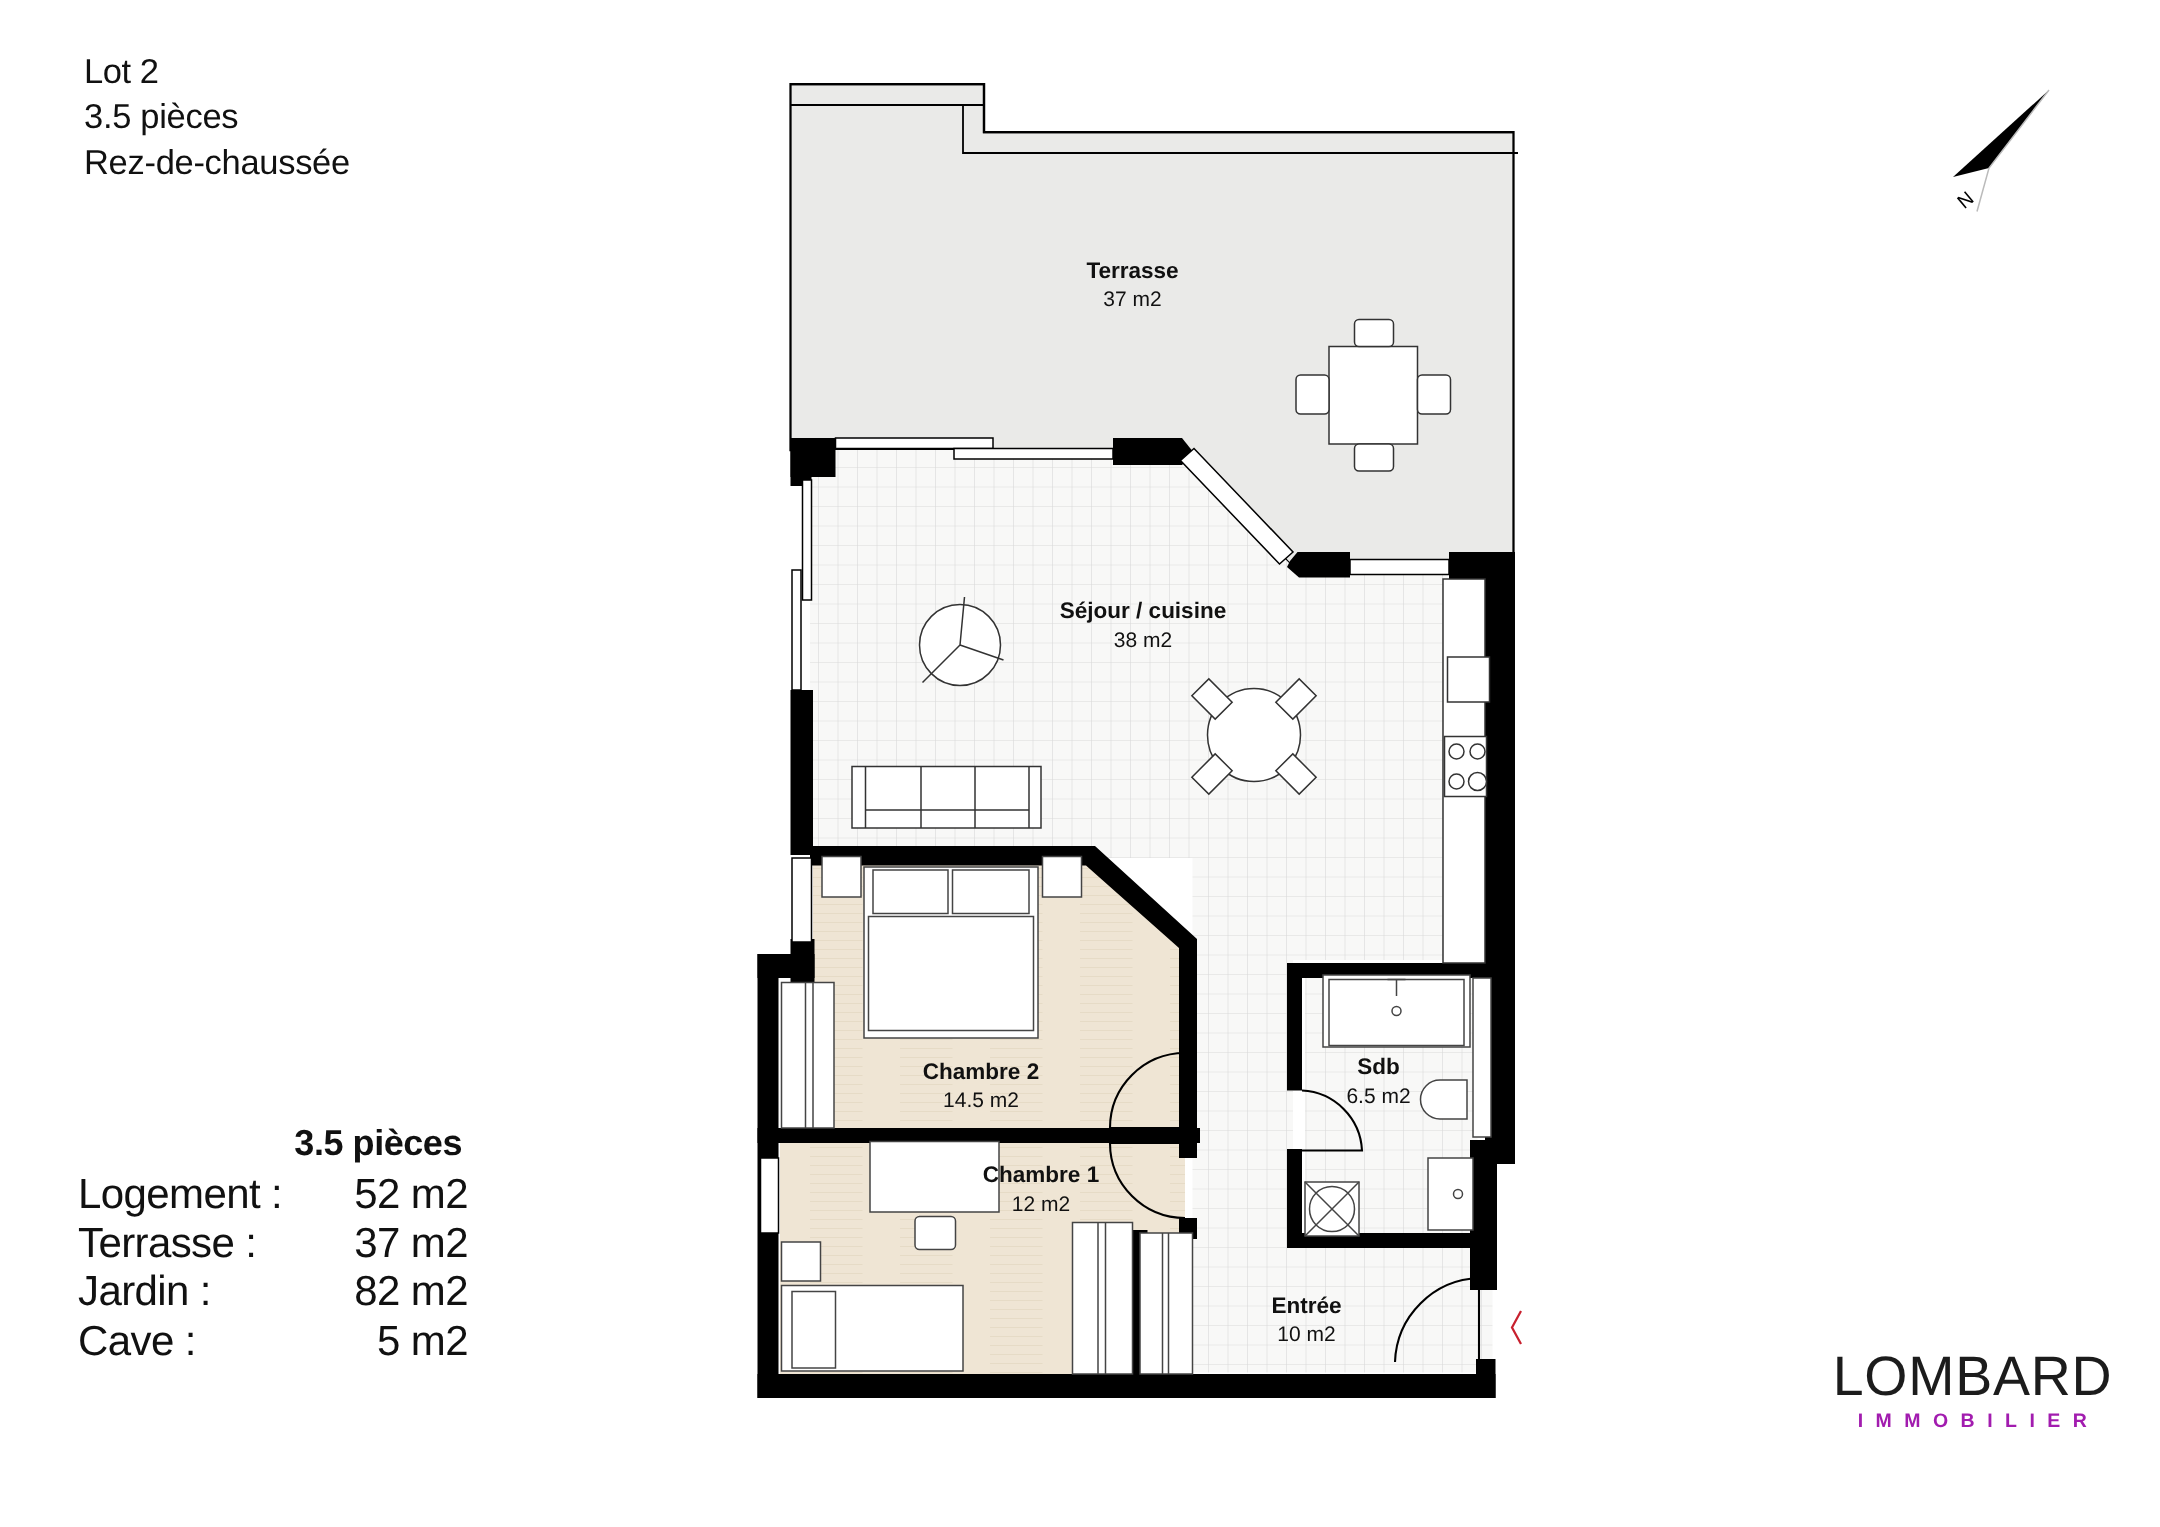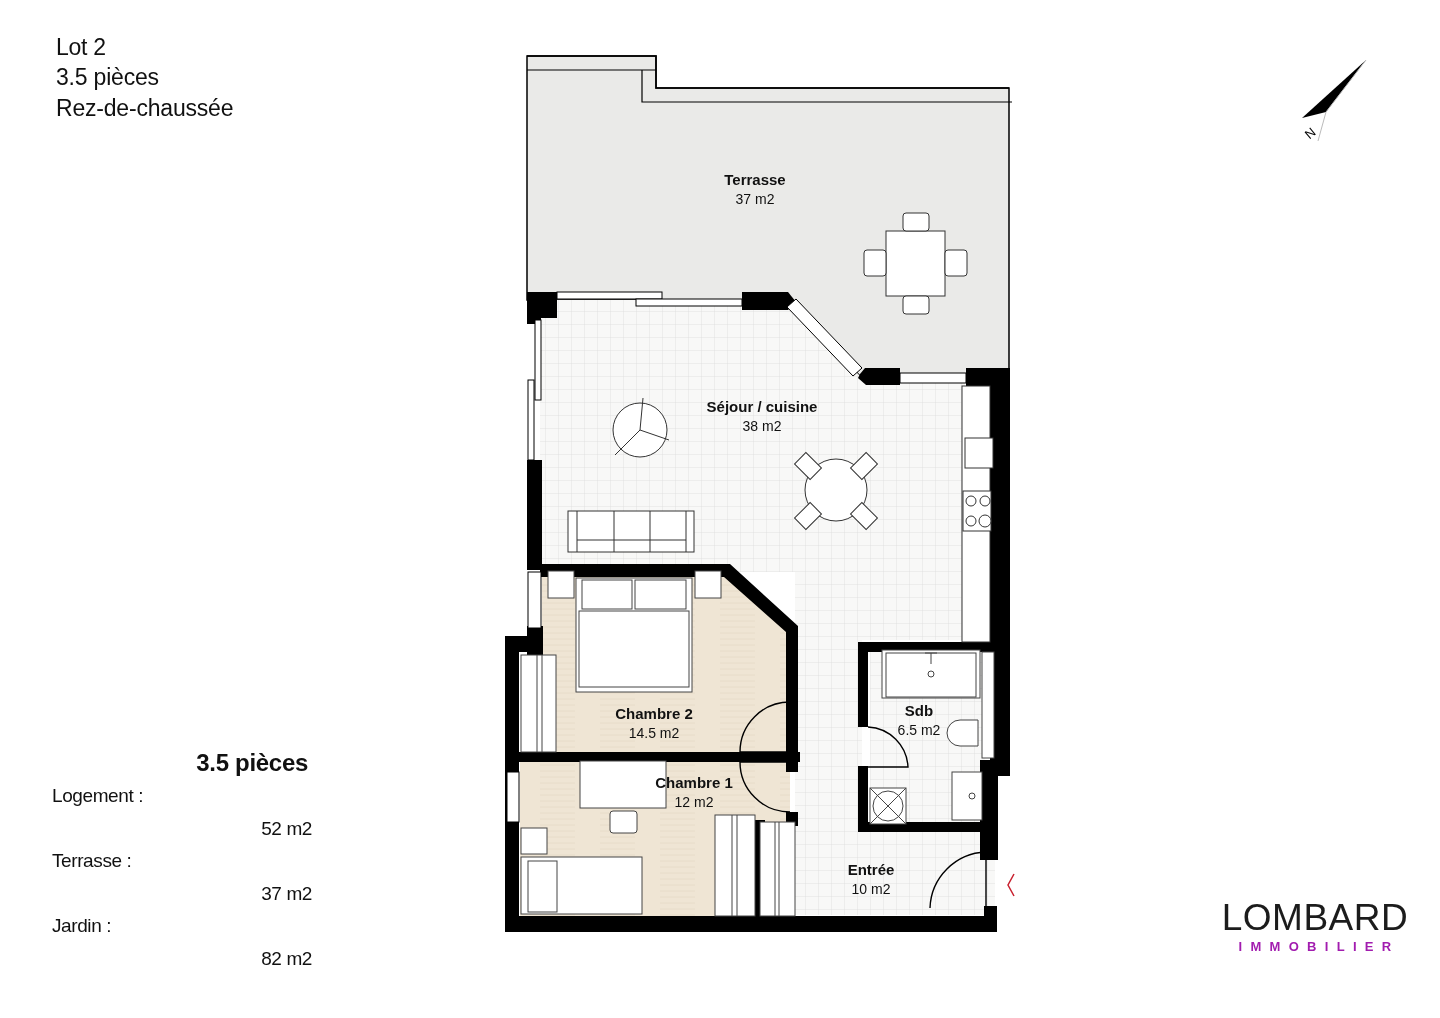--- a/index.html
+++ b/index.html
@@ -3,21 +3,21 @@
 <meta charset="utf-8">
 <style>
   html, body { margin: 0; padding: 0; background: #ffffff; }
   body { width: 1440px; height: 1018px; position: relative; overflow: hidden;
          font-family: "Liberation Sans", "DejaVu Sans", sans-serif; color: #111; }
   .header { position: absolute; left: 56px; top: 32px; }
   .header .lot { font-size: 23px; font-weight: normal; line-height: 30px; letter-spacing: -0.3px; }
   .header .line { font-size: 23px; line-height: 31px; letter-spacing: -0.2px; }
   .summary { position: absolute; left: 52px; top: 746px; width: 260px; }
   .summary .title { font-size: 24px; font-weight: bold; text-align: right; padding-right: 4px; line-height: 34px; letter-spacing: -0.3px; }
-  .summary .row { display: flex; justify-content: space-between; font-size: 19px; line-height: 32.5px; letter-spacing: -0.4px; flex-direction: column; }
+  .summary .row { display: flex; justify-content: space-between; font-size: 28px; line-height: 32.5px; letter-spacing: -0.4px; }
   .summary .row .val { text-align: right; }
   .summary .spacer { height: 34px; }
   .logo { position: absolute; left: 1210px; top: 898px; width: 210px; text-align: center; }
   .logo .brand { font-size: 37px; font-weight: normal; letter-spacing: 0.5px; line-height: 40px; color: #1c1c1c; }
   .logo .sub { font-size: 13px; font-weight: bold; letter-spacing: 8.3px; color: #a21caf; line-height: 18px; margin-left: 8px; }
   .plan { position: absolute; left: 0; top: 0; }
   .compass { position: absolute; left: 1296px; top: 56px; }
   .room-label { font-family: "Liberation Sans", "DejaVu Sans", sans-serif; }
 </style>
 </head>
@@ -200,19 +200,23 @@
     <span class="val">52 m2</span>
   </div>
   <div class="row">
     <span>Terrasse :</span>
     <span class="val">37 m2</span>
   </div>
   <div class="row">
     <span>Jardin :</span>
     <span class="val">82 m2</span>
   </div>
+  <div class="row">
+    <span>Cave :</span>
+    <span class="val">5 m2</span>
+  </div>
   <div class="spacer"></div>
 </div>
 
 <div class="logo">
   <div class="brand">LOMBARD</div>
   <div class="sub">IMMOBILIER</div>
 </div>
 
 </body></html>

